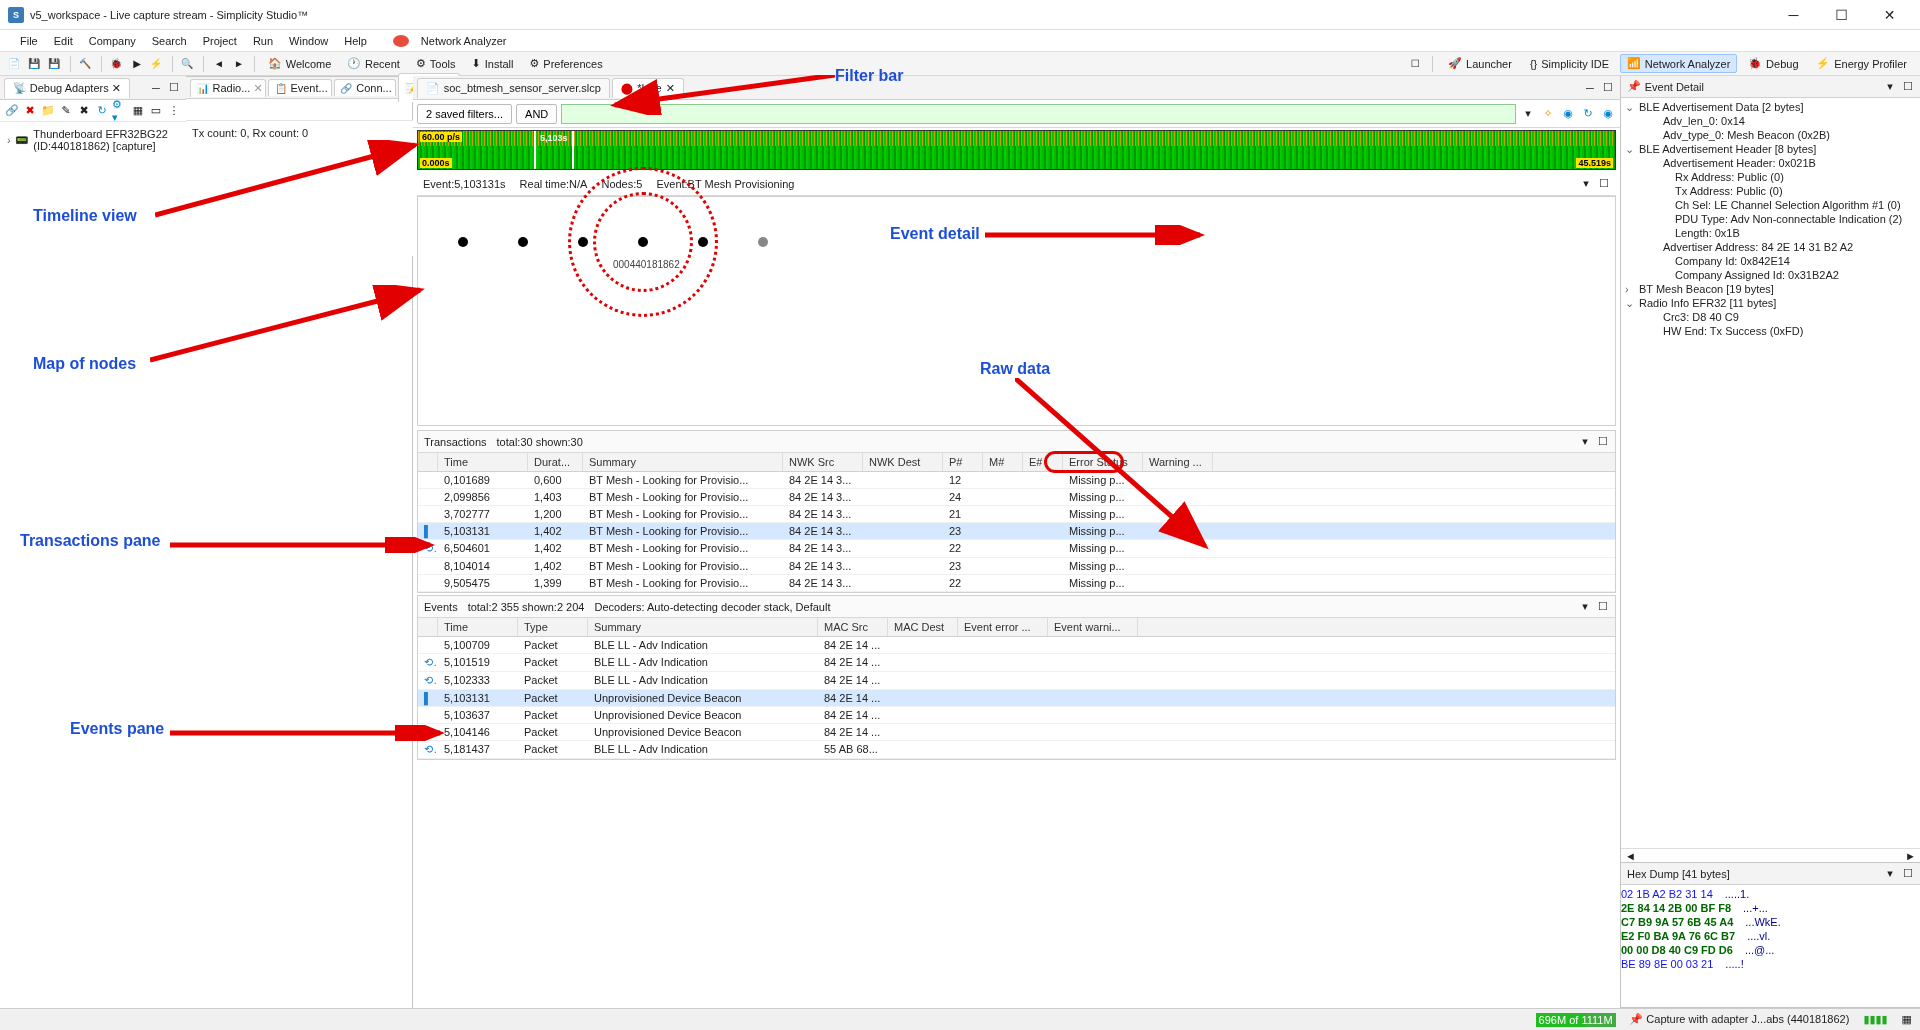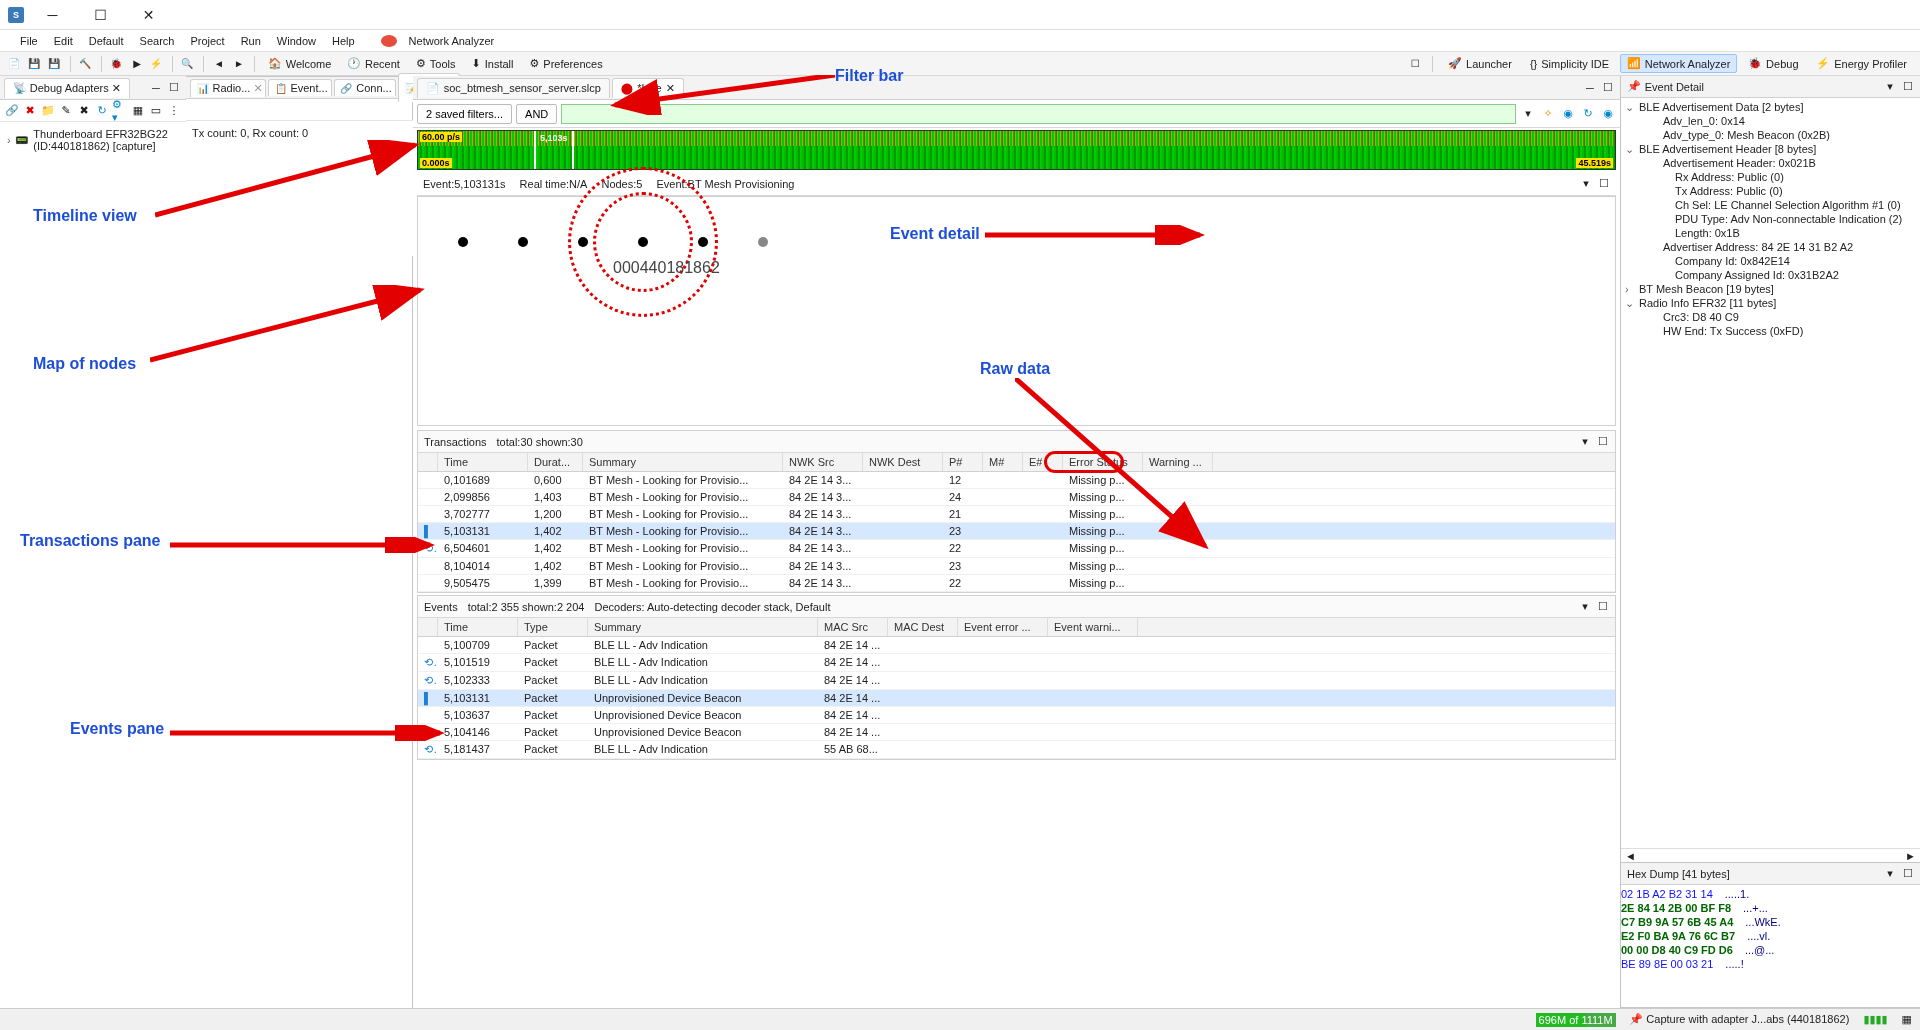--- a/index.html
+++ b/index.html
@@ -57,21 +57,21 @@
 .timeline .tl-sel { position:absolute; top:0; bottom:0; border-left:2px solid #fff; border-right:2px solid #fff; }
 
 .info-row { height:24px; border-bottom:1px solid #d8d8d8; display:flex; align-items:center; padding:0 6px; margin:0 4px; gap:14px; position:relative;}
 .info-row .panectl { position:absolute; right:4px; display:flex; gap:2px; }
 
 .map-pane { height:230px; border:1px solid #d0d0d0; margin:0 4px; background:#fff; position:relative; }
 .node-dots { position:absolute; left:40px; top:40px; display:flex; gap:50px; align-items:center; }
 .dot1 { width:10px; height:10px; background:#000; border-radius:50%; }
 .dot-gray { background:#888; }
 .ring { position:absolute; border:3px dotted #e30000; border-radius:50%; }
-.node-lbl { position:absolute; font-size:16px; color:#444; }
+.node-lbl { position:absolute; font-size:10px; color:#444; }
 
 .table-pane { margin:4px 4px 0 4px; border:1px solid #d0d0d0; display:flex; flex-direction:column; }
 .pane-header { height:22px; background:#fafafa; border-bottom:1px solid #d8d8d8; padding:0 6px; display:flex; align-items:center; gap:10px; position:relative; }
 .pane-header .panectl { position:absolute; right:4px; display:flex; gap:2px; }
 .grid-head { display:flex; background:#f3f3f3; border-bottom:1px solid #d0d0d0; }
 .grid-head div { padding:3px 6px; border-right:1px solid #ddd; font-weight:normal; color:#333; overflow:hidden; white-space:nowrap; }
 .grid-body { max-height:130px; overflow-y:scroll; }
 .grid-row { display:flex; border-bottom:1px solid #f0f0f0; cursor:pointer; }
 .grid-row.sel { background:#d6e8ff; }
 .grid-row div { padding:2px 6px; overflow:hidden; white-space:nowrap; text-overflow:ellipsis; }
@@ -120,31 +120,32 @@
 .ecol-err { width:90px; }
 .ecol-wrn { width:90px; }
 
 .row-lead { width:20px; text-align:center; color:#1f7fd4; }
 </style>
 </head>
 <body>
 
 <div class="titlebar">
   <span class="appicon">S</span>
+  <span class="title">v5_workspace - Live capture stream - Simplicity Studio™</span>
   <div class="winbtns">
     <span>─</span>
     <span>☐</span>
     <span>✕</span>
   </div>
 </div>
 
 <div class="menubar">
   <span>File</span>
   <span>Edit</span>
-  <span>Default</span>
+  <span>Company</span>
   <span>Search</span>
   <span>Project</span>
   <span>Run</span>
   <span>Window</span>
   <span>Help</span>
   <span class="na-anch">
     <span class="dot"></span>
     <span>Network Analyzer</span>
   </span>
 </div>

